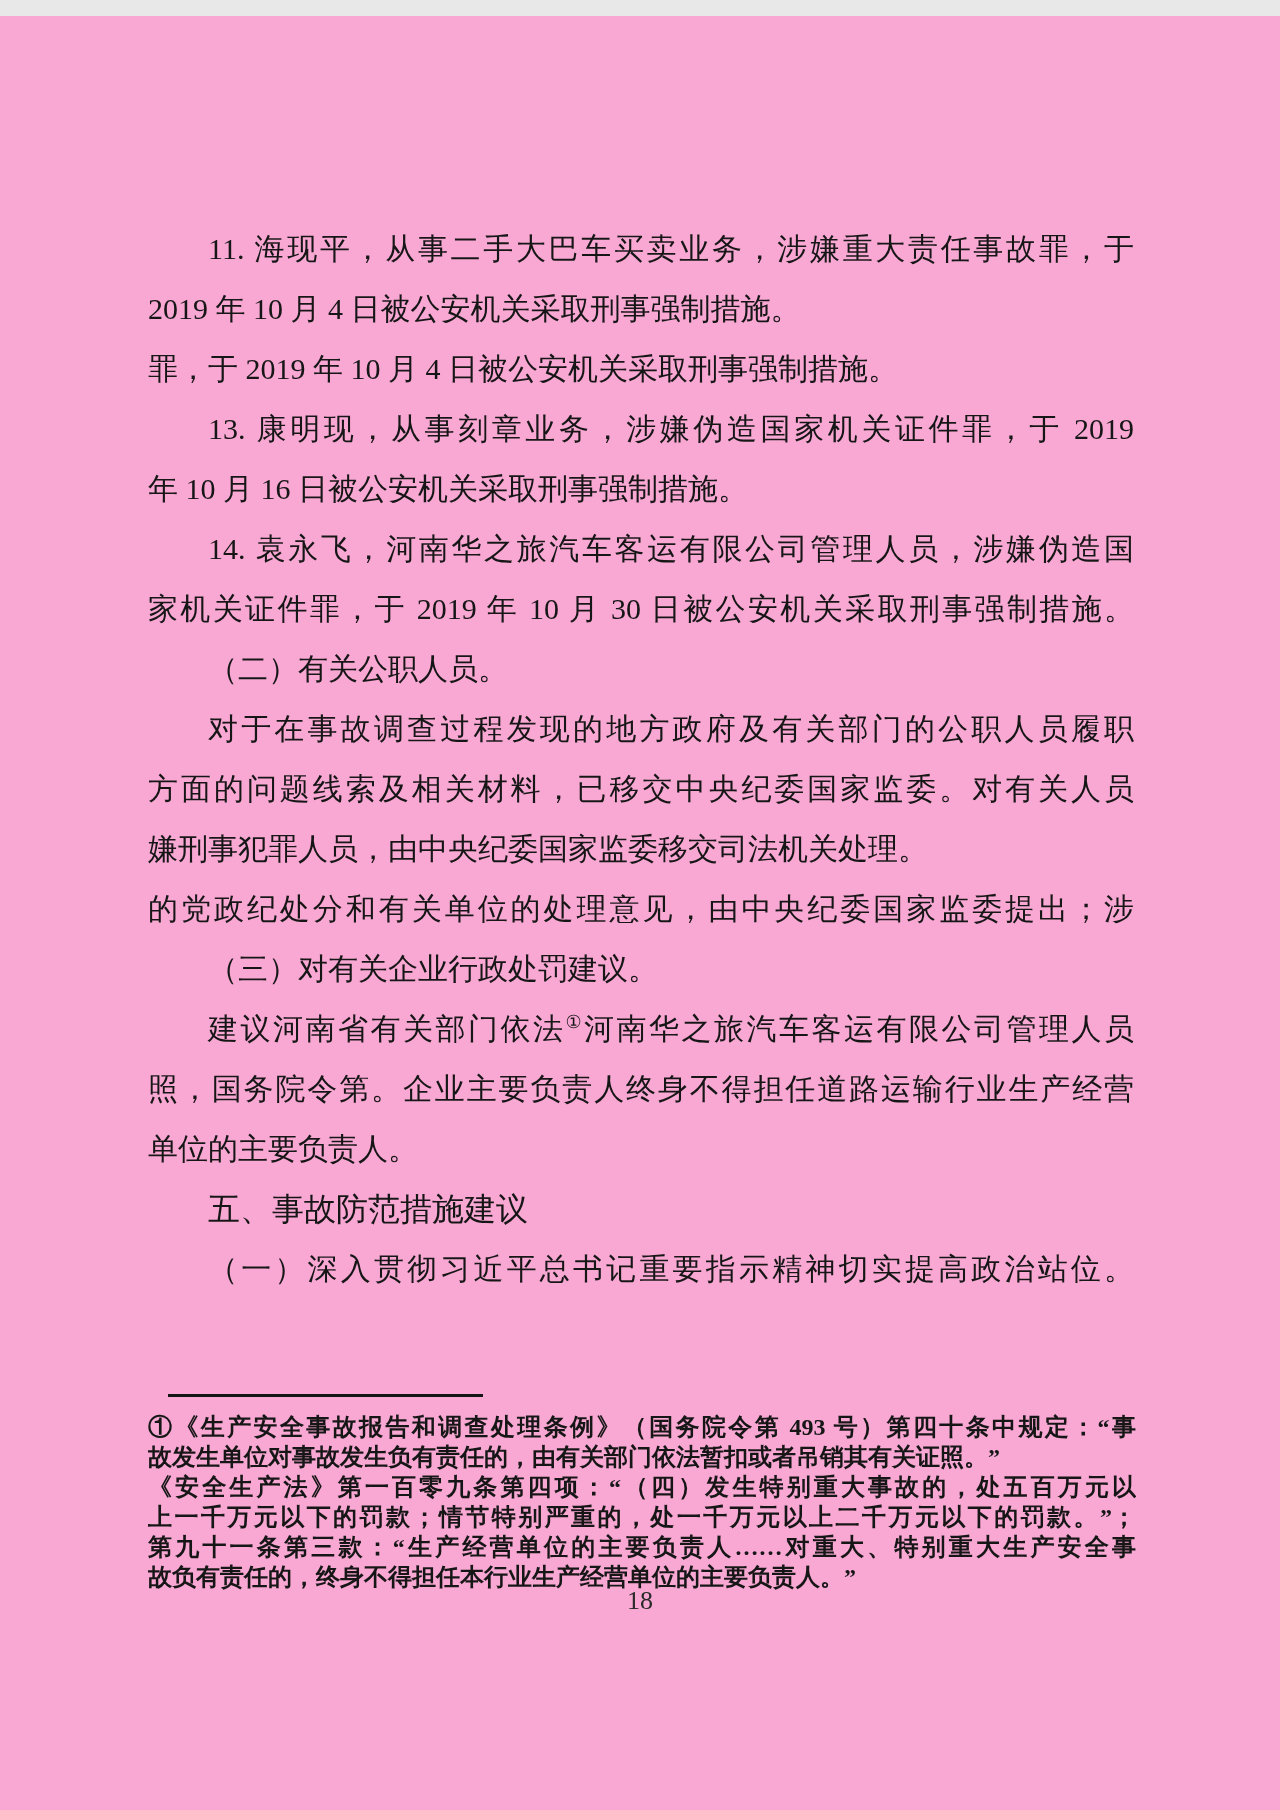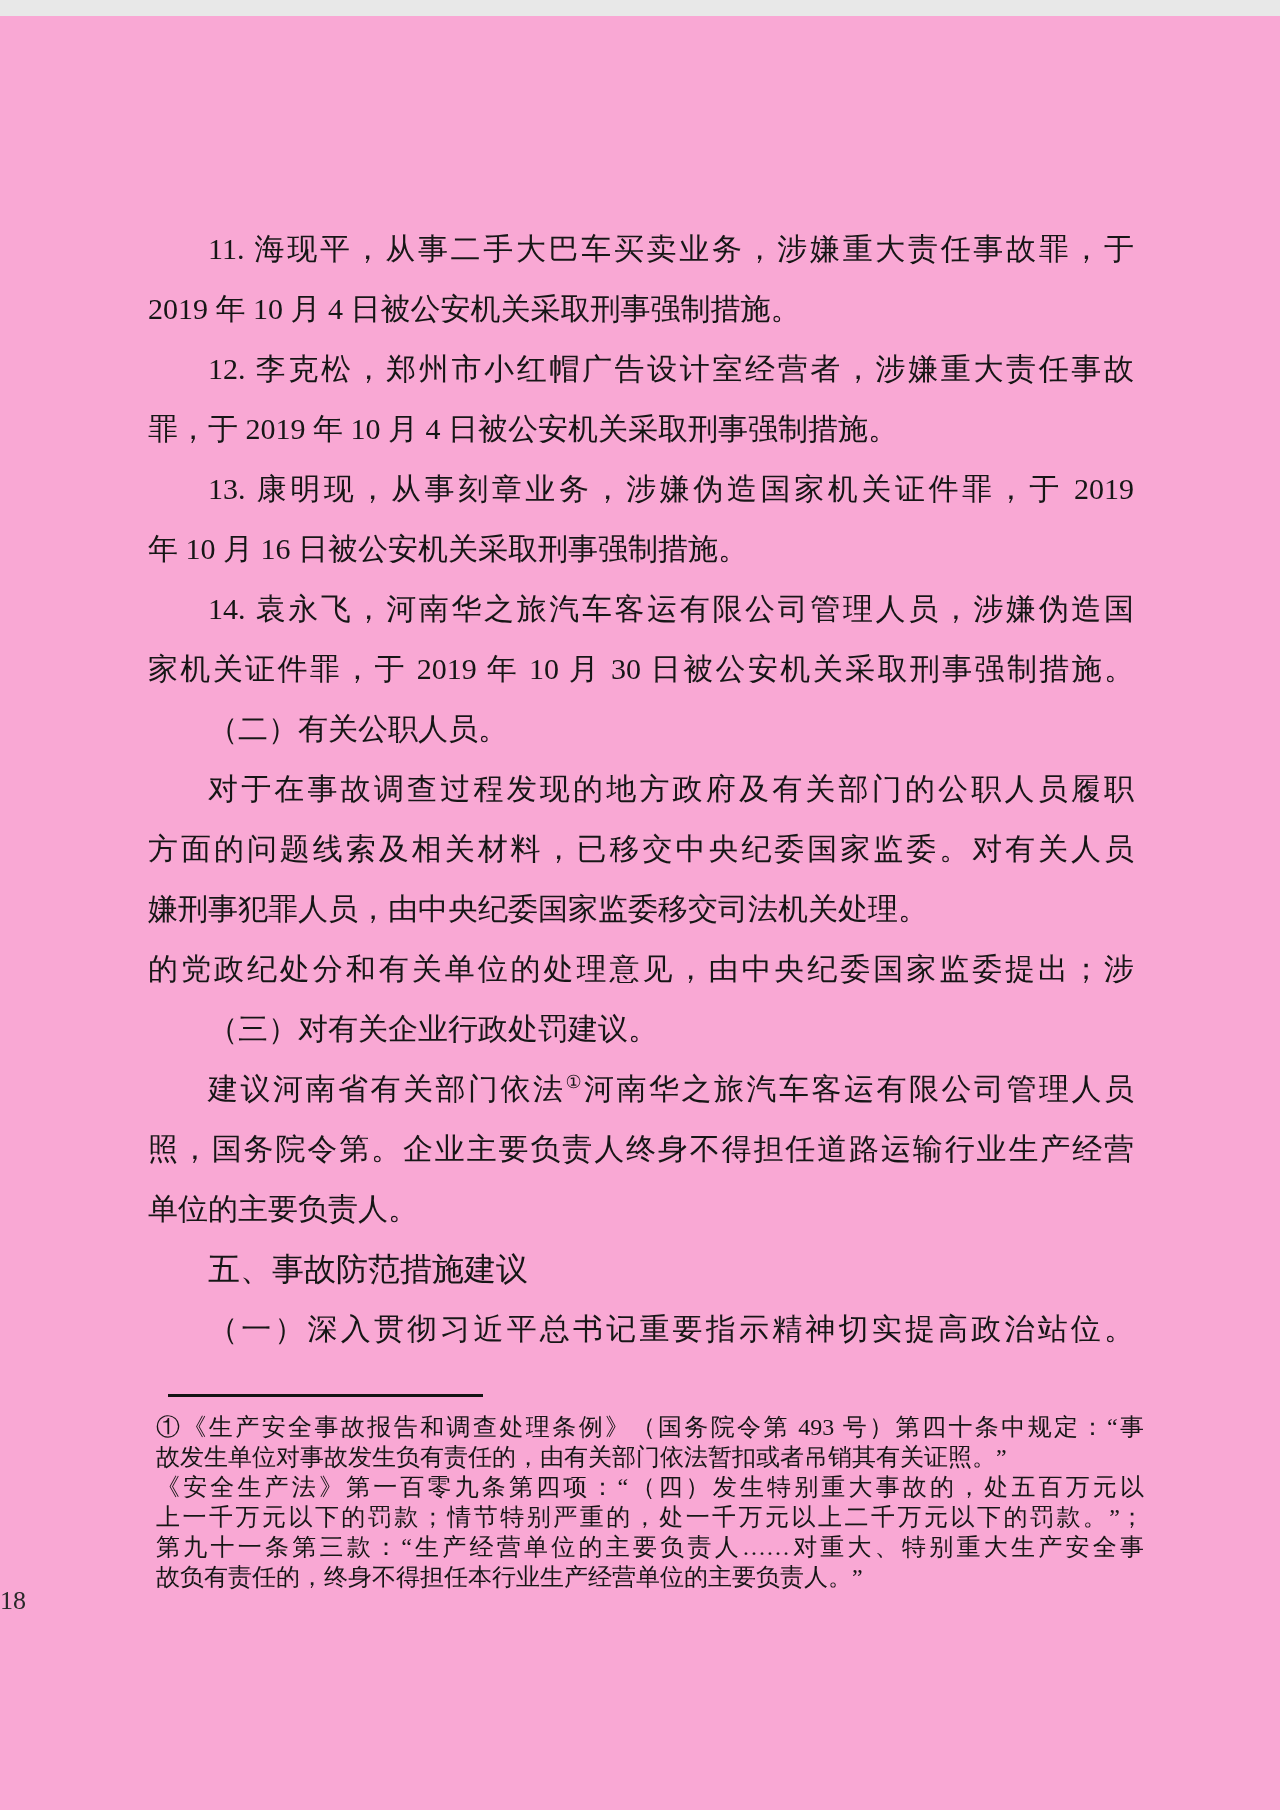--- a/index.html
+++ b/index.html
@@ -23,40 +23,39 @@
   .h-bold {
     font-family:"Liberation Sans","DejaVu Sans",sans-serif;
     font-weight:400;
     font-size:32px;
   }
   sup.fnref { font-size:18px; line-height:0; vertical-align:super; }
   .separator {
     position:absolute; left:168px; top:1378px;
     width:315px; height:3px; background:#141414;
   }
-  .footnote { position:absolute; left:156px; top:1396px; width:988px; }
+  .footnote { position:absolute; left:148px; top:1396px; width:988px;font-weight:bold; }
   .fline {
     height:30px; line-height:30px;
     font-size:24px;
     overflow:hidden;
   }
   .page-number {
     position:absolute; top:1570px; left:0; width:100%;
-    text-align:left; font-size:26px; color:#2a2a2a;
+    text-align:center; font-size:26px; color:#2a2a2a;
   }
 </style>
 </head>
 <body>
 
 <div class="page">
 
   <div class="content">
     <div class="line indent just">11. 海现平，从事二手大巴车买卖业务，涉嫌重大责任事故罪，于</div>
     <div class="line">2019 年 10 月 4 日被公安机关采取刑事强制措施。</div>
-    <div class="line indent just">12. 李克松，郑州市小红帽广告设计室经营者，涉嫌重大责任事故</div>
     <div class="line">罪，于 2019 年 10 月 4 日被公安机关采取刑事强制措施。</div>
     <div class="line indent just">13. 康明现，从事刻章业务，涉嫌伪造国家机关证件罪，于 2019</div>
     <div class="line">年 10 月 16 日被公安机关采取刑事强制措施。</div>
     <div class="line indent just">14. 袁永飞，河南华之旅汽车客运有限公司管理人员，涉嫌伪造国</div>
     <div class="line just">家机关证件罪，于 2019 年 10 月 30 日被公安机关采取刑事强制措施。</div>
     <div class="line indent">（二）有关公职人员。</div>
     <div class="line indent just">对于在事故调查过程发现的地方政府及有关部门的公职人员履职</div>
     <div class="line just">方面的问题线索及相关材料，已移交中央纪委国家监委。对有关人员</div>
     <div class="line">嫌刑事犯罪人员，由中央纪委国家监委移交司法机关处理。</div>
     <div class="line just">的党政纪处分和有关单位的处理意见，由中央纪委国家监委提出；涉</div>

